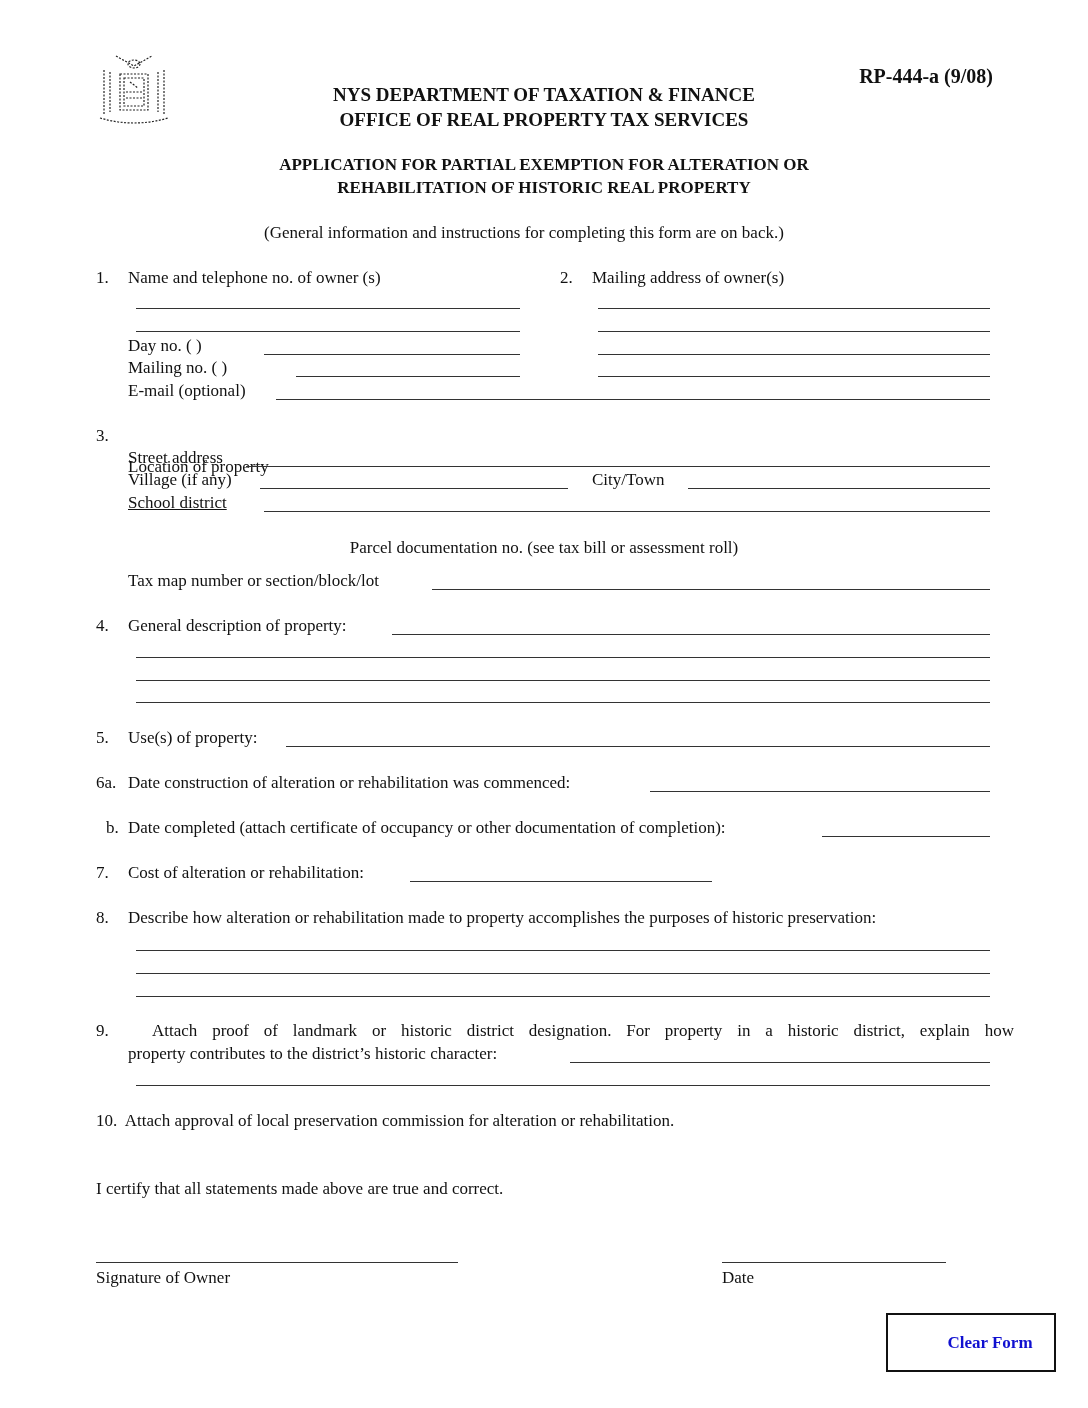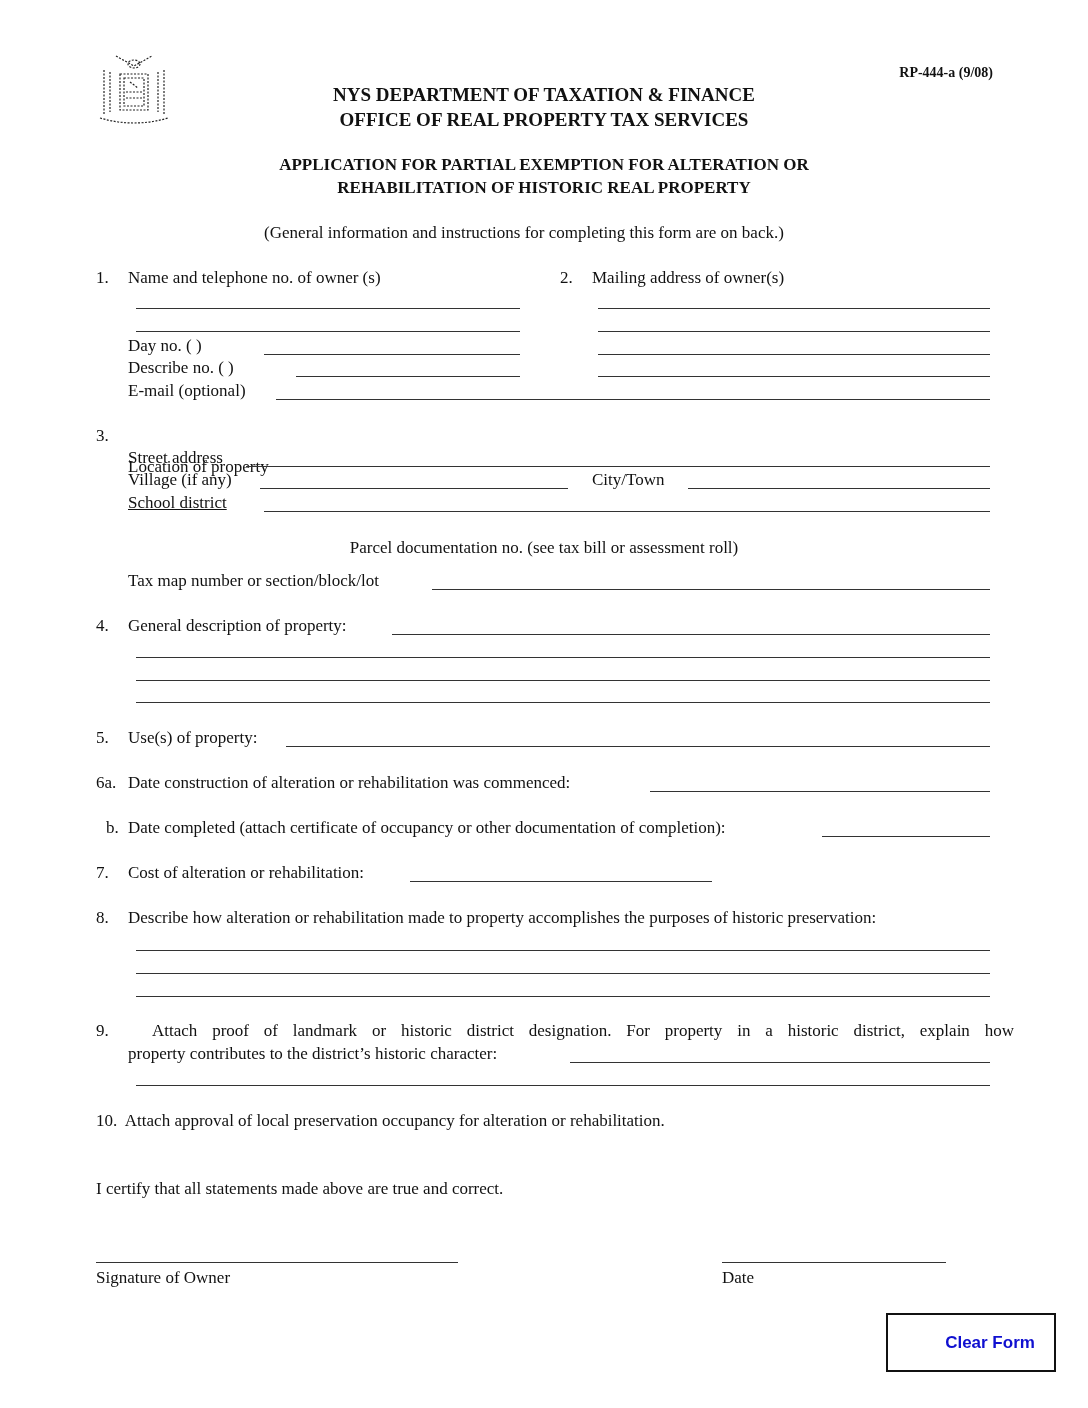--- a/index.html
+++ b/index.html
@@ -5,52 +5,52 @@
   html, body { margin:0; padding:0; background:#fff; }
   body { width:1088px; height:1408px; position:relative; overflow:hidden;
          font-family:"Liberation Serif", serif; color:#111; font-size:17px; }
   .abs { position:absolute; white-space:nowrap; }
   .hdr { font-weight:bold; font-size:19px; text-align:center; left:0; width:1088px; }
   .sub { font-weight:bold; font-size:17px; text-align:center; left:0; width:1088px; }
   .field { position:absolute; border:none; border-bottom:1.5px solid #333; background:transparent;
            height:18px; padding:0; font-family:"Liberation Serif", serif; font-size:15px; outline:none; }
   .clear-btn { position:absolute; left:886px; top:1313px; width:170px; height:59px;
                border:2px solid #111; background:#fff; color:#1010d0;
-               font-family:Liberation Sans, sans-serif; font-weight:bold; font-size:17px; cursor:pointer;padding-left:44px; }
+               font-family:Liberation Serif, serif; font-weight:bold; font-size:17px; cursor:pointer;padding-left:44px; }
   .seal { position:absolute; left:96px; top:52px; width:76px; height:74px; }
 </style>
 </head>
 <body>
 
 <svg class="seal" viewBox="0 0 76 74">
   <g fill="none" stroke="#222" stroke-width="1.2" stroke-dasharray="2 1.5">
     <path d="M20 4 L38 14 L56 4"></path>
     <ellipse cx="38" cy="12" rx="6" ry="4"></ellipse>
     <rect x="24" y="22" width="28" height="36"></rect>
     <rect x="28" y="26" width="20" height="28"></rect>
     <path d="M8 18 L8 62 M14 20 L14 60 M62 20 L62 60 M68 18 L68 62"></path>
     <path d="M4 66 Q38 76 72 66"></path>
     <path d="M30 40 L46 40 M30 46 L46 46 M34 30 L42 36"></path>
   </g>
 </svg>
 
-<div class="abs" style="right:95px; top:65px; font-weight:bold; font-size:14px;">RP-444-a (9/08)</div>
+<div class="abs" style="right:95px; top:65px; font-weight:bold; font-size:20px;">RP-444-a (9/08)</div>
 <div class="abs hdr" style="top:84px;">NYS DEPARTMENT OF TAXATION &amp; FINANCE</div>
 <div class="abs hdr" style="top:109px;">OFFICE OF REAL PROPERTY TAX SERVICES</div>
 <div class="abs sub" style="top:155px;">APPLICATION FOR PARTIAL EXEMPTION FOR ALTERATION OR</div>
 <div class="abs sub" style="top:178px;">REHABILITATION OF HISTORIC REAL PROPERTY</div>
 <div class="abs" style="left:0; width:1048px; text-align:center; top:223px;">(General information and instructions for completing this form are on back.)</div>
 
 <div class="abs" style="left:96px; top:268px;">1.</div>
 <div class="abs" style="left:128px; top:268px;">Name and telephone no. of owner (s)</div>
 <input class="field" style="left: 136px; top: 290px; width: 384px;">
 <input class="field" style="left: 136px; top: 313px; width: 384px;">
 <div class="abs" style="left:128px; top:336px;">Day no.  (          )</div>
 <input class="field" style="left: 264px; top: 336px; width: 256px;">
-<div class="abs" style="left:128px; top:358px;">Describe no.  (          )</div>
+<div class="abs" style="left:128px; top:358px;">Mailing no.  (          )</div>
 <input class="field" style="left: 296px; top: 358px; width: 224px;">
 <div class="abs" style="left:128px; top:381px;">E-mail (optional)</div>
 <input class="field" style="left: 276px; top: 381px; width: 714px;">
 
 <div class="abs" style="left:560px; top:268px;">2.</div>
 <div class="abs" style="left:592px; top:268px;font-family:Liberation Serif, serif;">Mailing address of owner(s)</div>
 <input class="field" style="left: 598px; top: 290px; width: 392px;">
 <input class="field" style="left: 598px; top: 313px; width: 392px;">
 <input class="field" style="left: 598px; top: 336px; width: 392px;">
 <input class="field" style="left: 598px; top: 358px; width: 392px;">
@@ -99,21 +99,21 @@
 <input class="field" style="left: 136px; top: 978px; width: 854px;">
 
 <div class="abs" style="left:96px; top:1021px;">9.</div>
 <div class="abs" style="left:128px; top:1021px; width:862px; text-align:justify; text-align-last:justify; white-space:normal;margin-left:24px;">Attach proof of landmark or historic district designation.  For property in a historic district, explain how</div>
 <div class="abs" style="left:128px; top:1044px;">property contributes to the district’s historic character:</div>
 <input class="field" style="left: 570px; top: 1044px; width: 420px;">
 <input class="field" style="left: 136px; top: 1067px; width: 854px;">
 
 <div class="abs" style="left:96px; top:1111px;">
   <span>10.</span>&nbsp;
-  <span>Attach approval of local preservation occupancy for alteration or rehabilitation.</span>
+  <span>Attach approval of local preservation commission for alteration or rehabilitation.</span>
 </div>
 
 <div class="abs" style="left:96px; top:1179px;">I certify that all statements made above are true and correct.</div>
 <input class="field" style="left: 96px; top: 1244px; width: 362px;">
 <div class="abs" style="left:96px; top:1268px;">Signature of Owner</div>
 <input class="field" style="left: 722px; top: 1244px; width: 224px;">
 <div class="abs" style="left:722px; top:1268px;">Date</div>
 
 <button class="clear-btn">Clear Form</button>
 

